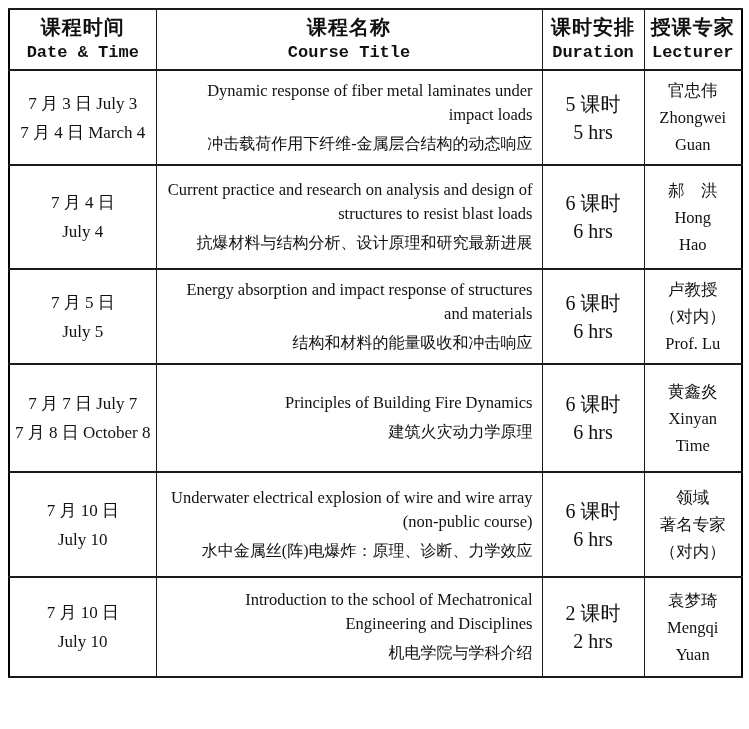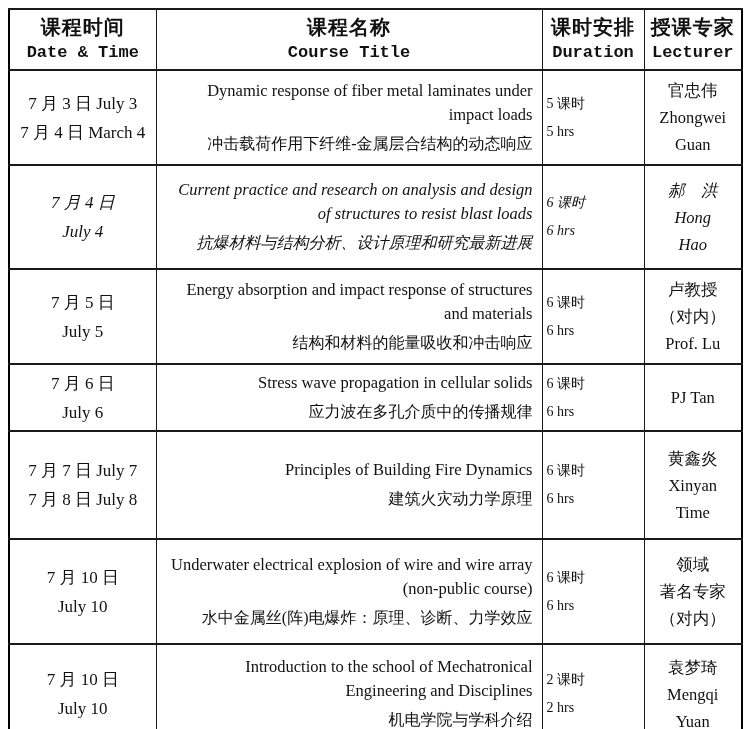--- a/index.html
+++ b/index.html
@@ -50,21 +50,21 @@
     font-family: "Liberation Mono", monospace;
     font-weight: 700;
     font-size: 17px;
     line-height: 25px;
     display: block;
     white-space: nowrap;
   }
 
   
   tr.r0 { height: 95px; padding-left: 32px; }
-  tr.r1 { height: 104px; font-style: italic; }
+  tr.r1 { height: 104px; }
   tr.r2 { height: 95px; }
   tr.r3 { height: 67px; }
   tr.r4 { height: 108px; }
   tr.r5 { height: 105px; }
   tr.r6 { height: 100px; }
 
   td.date-cell {
     text-align: center;
     font-size: 17px;
     line-height: 29px;
@@ -77,22 +77,22 @@
   .title-en {
     font-size: 16.5px;
     line-height: 24px;
   }
   .title-zh {
     font-size: 16px;
     line-height: 27px;
     margin-top: 3px;
   }
   td.duration-cell {
-    text-align: left;
-    font-size: 14px;
+    text-align: center;
+    font-size: 20px;
     line-height: 28px;
     white-space: nowrap;
   }
   td.lecturer-cell {
     text-align: center;
     font-size: 16.5px;
     line-height: 27px;
   }
   .lect-line { display: block; }
 </style>
@@ -181,42 +181,25 @@
         <div>6 课时</div>
         <div>6 hrs</div>
       </td>
       <td class="lecturer-cell">
         <span class="lect-line">卢教授</span>
         <span class="lect-line">（对内）</span>
         <span class="lect-line">Prof. Lu</span>
       </td>
     </tr>
 
-    <tr class="r3">
-      <td class="date-cell">
-        <div>7 月 6 日</div>
-        <div>July 6</div>
-      </td>
-      <td class="course-cell">
-        <div class="title-en">Stress wave propagation in cellular solids</div>
-        <div class="title-zh">应力波在多孔介质中的传播规律</div>
-      </td>
-      <td class="duration-cell">
-        <div>6 课时</div>
-        <div>6 hrs</div>
-      </td>
-      <td class="lecturer-cell">
-        <span class="lect-line">PJ Tan</span>
-      </td>
-    </tr>
 
     <tr class="r4">
       <td class="date-cell">
         <div>7 月 7 日 July 7</div>
-        <div>7 月 8 日 July 8</div>
+        <div>7 月 8 日 October 8</div>
       </td>
       <td class="course-cell">
         <div class="title-en">Principles of Building Fire Dynamics</div>
         <div class="title-zh">建筑火灾动力学原理</div>
       </td>
       <td class="duration-cell">
         <div>6 课时</div>
         <div>6 hrs</div>
       </td>
       <td class="lecturer-cell">

